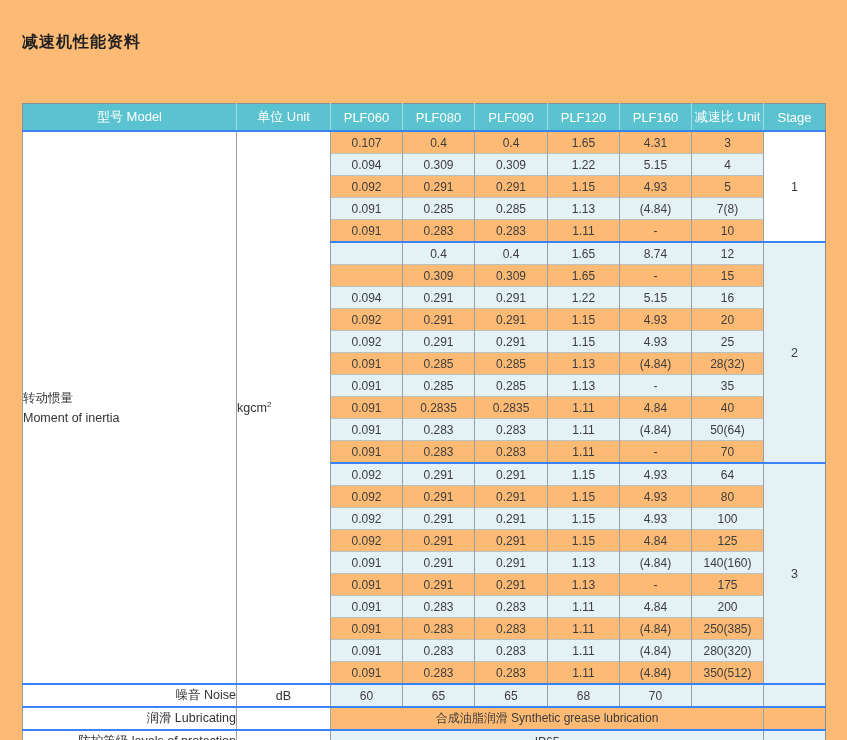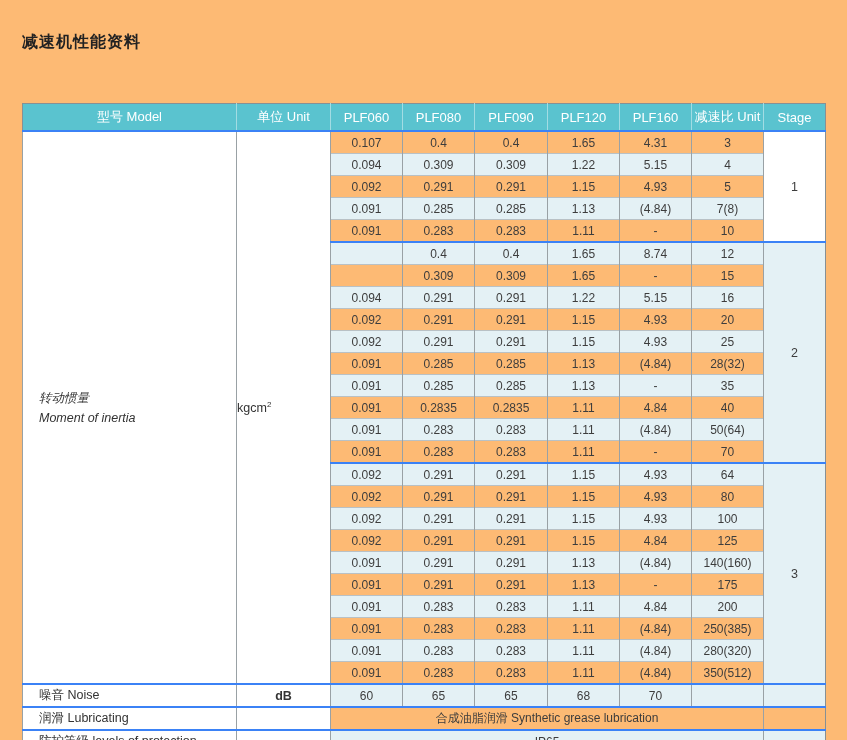--- a/index.html
+++ b/index.html
@@ -10,29 +10,29 @@
 
   table.perf{position:absolute;left:22px;top:103px;width:803px;border-collapse:collapse;
              table-layout:fixed;font-size:12px;color:#3d3d3d;border:1px solid #879094;}
   th{height:26px;background:#5ac3cf;color:#ffffff;font-weight:normal;font-size:13px;
      border-left:1px solid #a2dce3;padding:0;}
   th:first-child{border-left:none;}
   td{height:21px;padding:0;text-align:center;border-top:1px solid #b9c1c5;border-left:1px solid #99a1a5;}
   tr.alt td{background:#e4f1f5;}
   td.alt{background:#e4f1f5;}
   td.model-cell,td.unit-cell{background:#ffffff;text-align:left;font-size:12.5px;color:#333;}
-  td.model-cell{padding-left:16px;font-style:italic;}
+  td.model-cell{padding-left:0;}
   td.model-cell div{line-height:1.6;}
   td.unit-cell{}
   td.unit-cell sup{font-size:8px;}
   td.stage-cell{background:#ffffff;font-size:12.5px;}
   td.stage-cell.light{background:#e4f1f5;}
   tr.dark-top td{border-top:2px solid #3b82f6;}
-  td.label-cell{text-align:left;padding-left:16px;color:#333;font-size:12.5px;background:#ffffff;}
-  td.ucell{background:#ffffff;font-size:12.5px;color:#333;font-weight:bold;}
+  td.label-cell{text-align:right;padding-left:16px;color:#333;font-size:12.5px;background:#ffffff;}
+  td.ucell{background:#ffffff;font-size:12.5px;color:#333;}
 </style>
 </head>
 <body>
 
 <div class="page">
   <div class="title">减速机性能资料</div>
 
   <table class="perf">
     <colgroup>
       <col style="width:214px">

